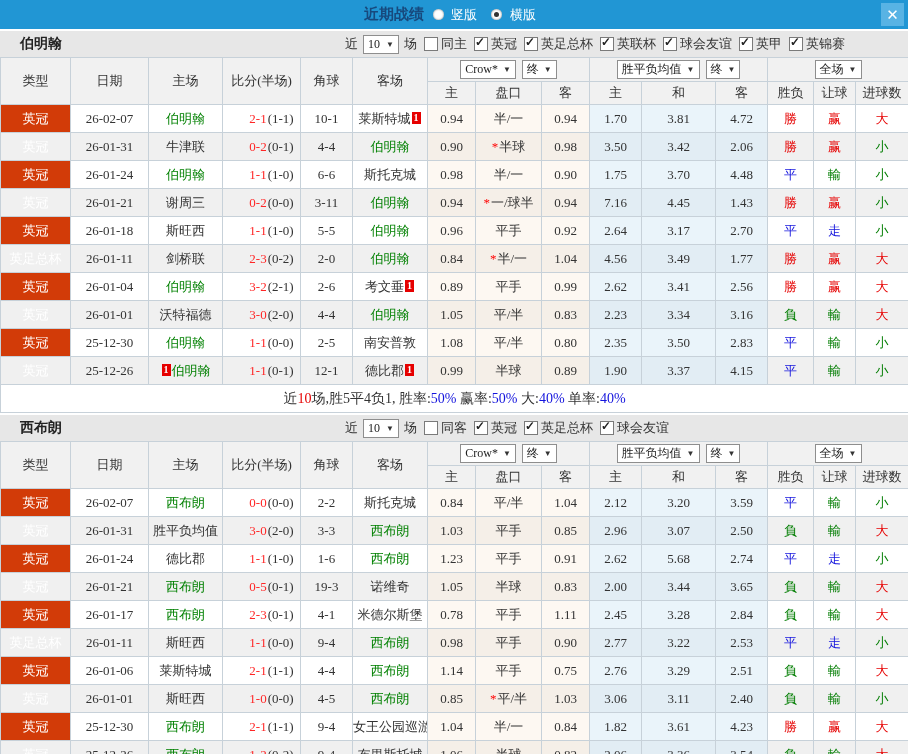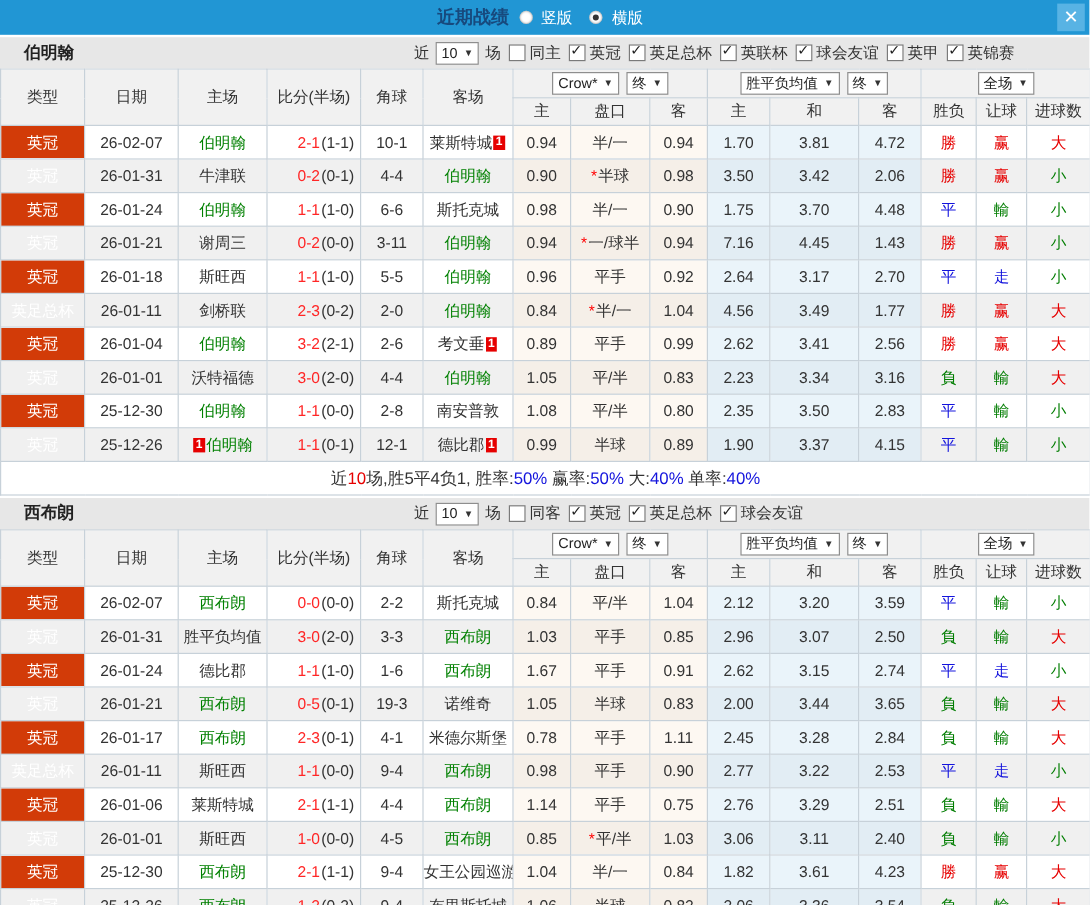--- a/index.html
+++ b/index.html
@@ -5,21 +5,21 @@
   html,body{margin:0;padding:0;background:#fff;}
   body{width:908px;font-family:"Liberation Sans","DejaVu Sans",sans-serif;}
   
   .topbar{height:29px;background:#2196d4;position:relative;display:flex;align-items:center;justify-content:center;}
   .topbar-title{color:#17497d;font-weight:bold;font-size:15px;margin-right:2px;}
   .radio{width:11px;height:11px;border-radius:50%;background:#fff;display:inline-block;margin:0 3px 0 2px;box-shadow:inset 0 0 2px #777;vertical-align:-1px;}
   .radio.checked::after{content:"";display:block;width:5px;height:5px;margin:3px;border-radius:50%;background:#333;}
   .topbar-radio-label{color:#fff;font-size:13px;margin-right:8px;}
   .close-btn{position:absolute;right:4px;top:3px;width:23px;height:23px;background:#58b3e4;color:#fff;text-align:center;line-height:23px;font-size:15px;font-weight:bold;cursor:pointer;}
   
-  .section{margin-top:2px;}
+  .section{margin-top:2px;font-family:Liberation Serif, serif;}
   .filter-row{position:relative;height:26px;background:#e7e7e7;display:flex;align-items:center;}
   .team-title{font-weight:bold;font-size:14px;color:#222;margin-left:20px;}
   .filter-controls{position:absolute;left:343px;display:flex;align-items:center;font-size:13px;color:#333;white-space:nowrap;}
   .flabel{margin:0 2px;}
   .cb{width:12px;height:12px;background:#fff;border:1px solid #7a7a7a;display:inline-block;vertical-align:-2px;margin:0 1px 0 5px;position:relative;cursor:pointer;}
   .cb.checked::after{content:"✓";position:absolute;left:0;top:-3px;font-size:12px;font-weight:bold;color:#222;}
   .sel{display:inline-flex;align-items:center;justify-content:space-between;background:#fff;border:1px solid #8e8e8e;height:17px;padding:0 4px;font-size:12px;color:#222;margin:0 3px;cursor:pointer;white-space:nowrap;}
   .sel::after{content:"▼";font-size:8px;margin-left:5px;color:#333;}
   .sel-count{min-width:26px;}
   
@@ -258,21 +258,21 @@
             <td class="euro">3.16</td>
             <td style="color:#007d00">負</td>
             <td style="color:#007d00">輸</td>
             <td style="color:#e60000">大</td>
           </tr>
           <tr class="">
             <td class="badge badge-league">英冠</td>
             <td>25-12-30</td>
             <td><span class="team-green">伯明翰</span></td>
             <td><span class="score-main">1-1</span><span class="score-half">(0-0)</span></td>
-            <td>2-8</td>
+            <td>2-5</td>
             <td><span class="">南安普敦</span></td>
             <td class="asian">1.08</td>
             <td class="asian">平/半</td>
             <td class="asian">0.80</td>
             <td class="euro">2.35</td>
             <td class="euro">3.50</td>
             <td class="euro">2.83</td>
             <td style="color:#1414dd">平</td>
             <td style="color:#007d00">輸</td>
             <td style="color:#007d00">小</td>
@@ -394,25 +394,25 @@
             <td style="color:#007d00">輸</td>
             <td style="color:#e60000">大</td>
           </tr>
           <tr class="">
             <td class="badge badge-league">英冠</td>
             <td>26-01-24</td>
             <td><span class="">德比郡</span></td>
             <td><span class="score-main">1-1</span><span class="score-half">(1-0)</span></td>
             <td>1-6</td>
             <td><span class="team-green">西布朗</span></td>
-            <td class="asian">1.67</td>
+            <td class="asian">1.23</td>
             <td class="asian">平手</td>
             <td class="asian">0.91</td>
             <td class="euro">2.62</td>
-            <td class="euro">3.15</td>
+            <td class="euro">5.68</td>
             <td class="euro">2.74</td>
             <td style="color:#1414dd">平</td>
             <td style="color:#1414dd">走</td>
             <td style="color:#007d00">小</td>
           </tr>
           <tr class="even">
             <td class="badge badge-league">英冠</td>
             <td>26-01-21</td>
             <td><span class="team-green">西布朗</span></td>
             <td><span class="score-main">0-5</span><span class="score-half">(0-1)</span></td>

